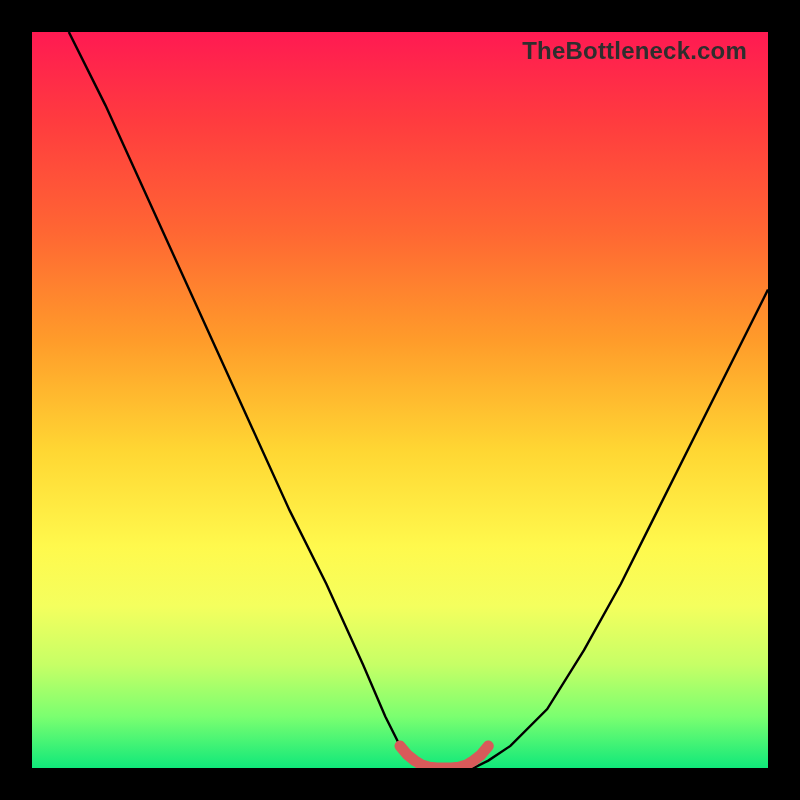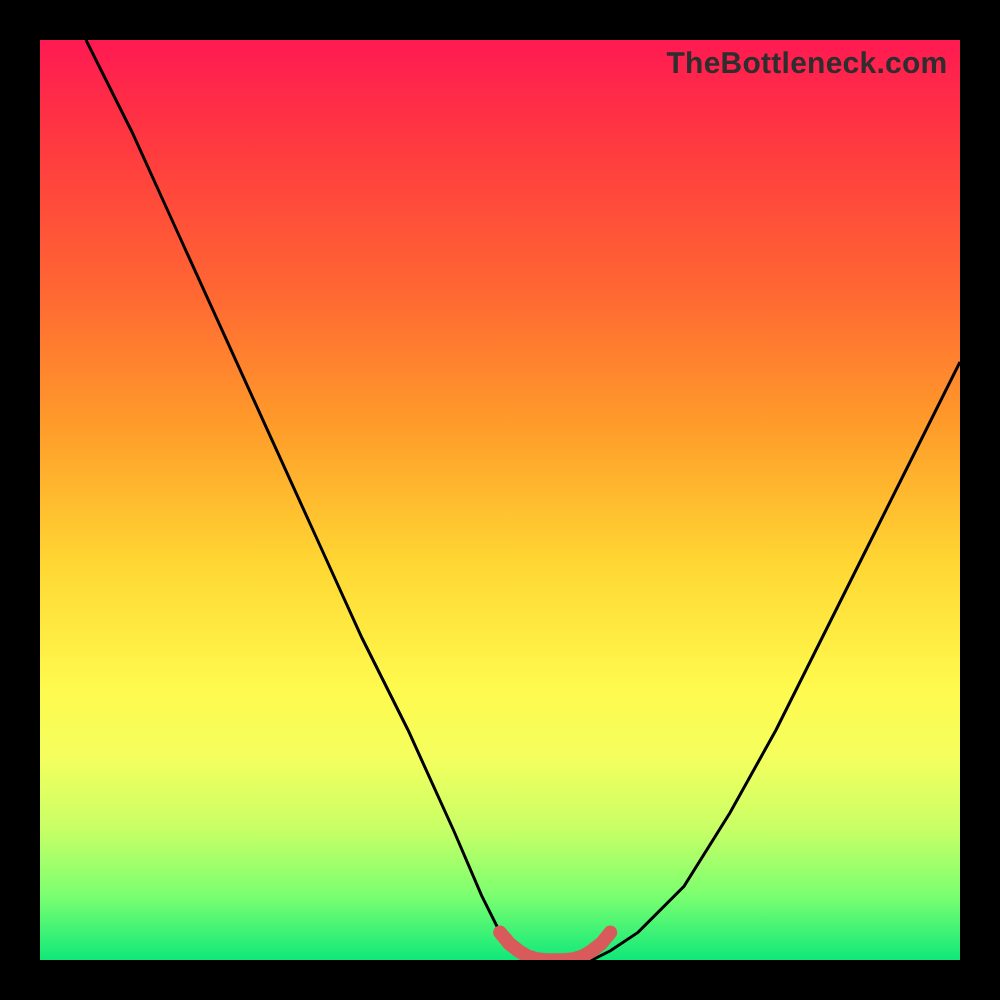--- a/index.html
+++ b/index.html
@@ -33,21 +33,21 @@
       #ffd733 57%,
       #fff94d 70%,
       #f4ff5e 78%,
       #c6ff66 86%,
       #7bff70 93%,
       #10e87a 100%);
   }
   .watermark {
     position: absolute;
     top: 5px;
-    right: 10px;
+    right: 21px;
     color: #2e2e2e;
     font-size: 24px;
     font-weight: 600;
     letter-spacing: 0.2px;
   }
   svg.curves {
     position: absolute;
     left: 0;
     top: 0;
     width: 736px;

